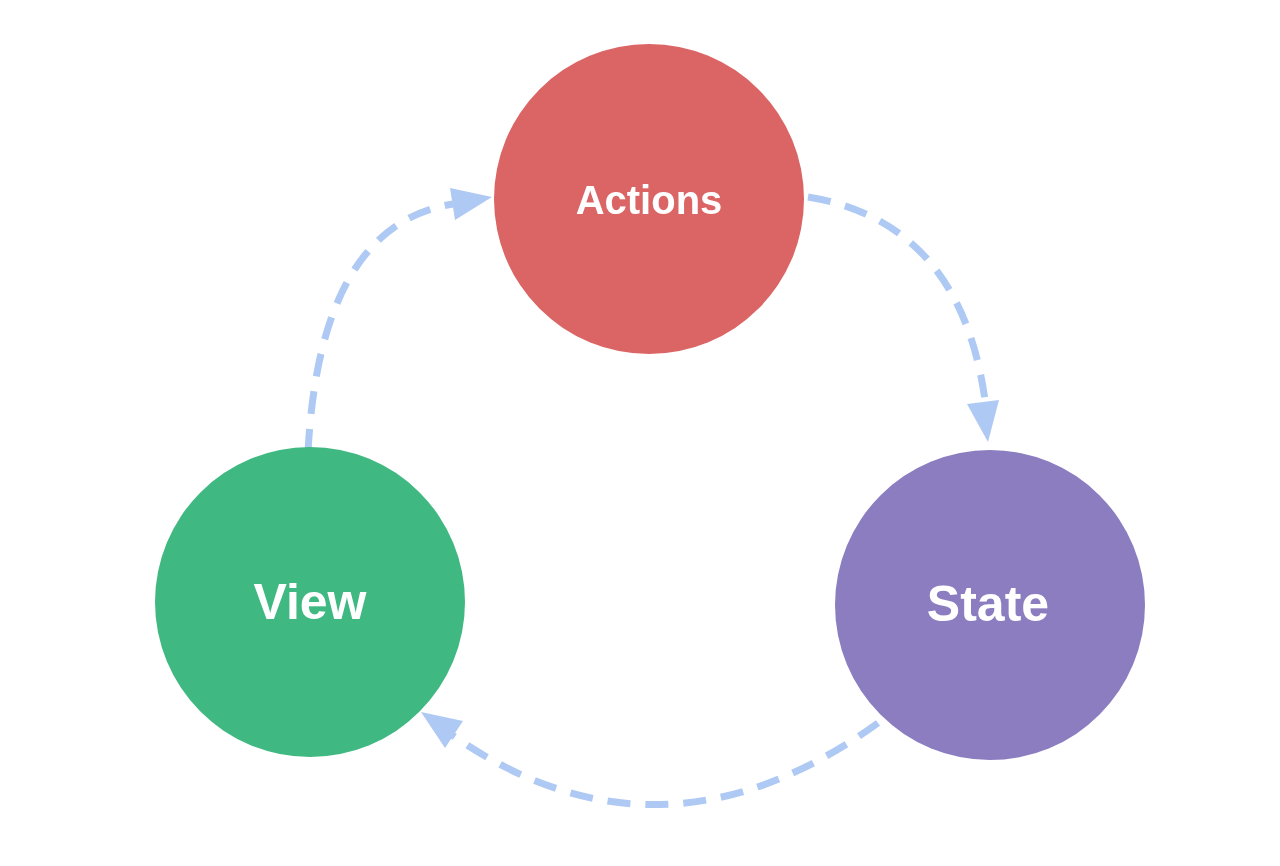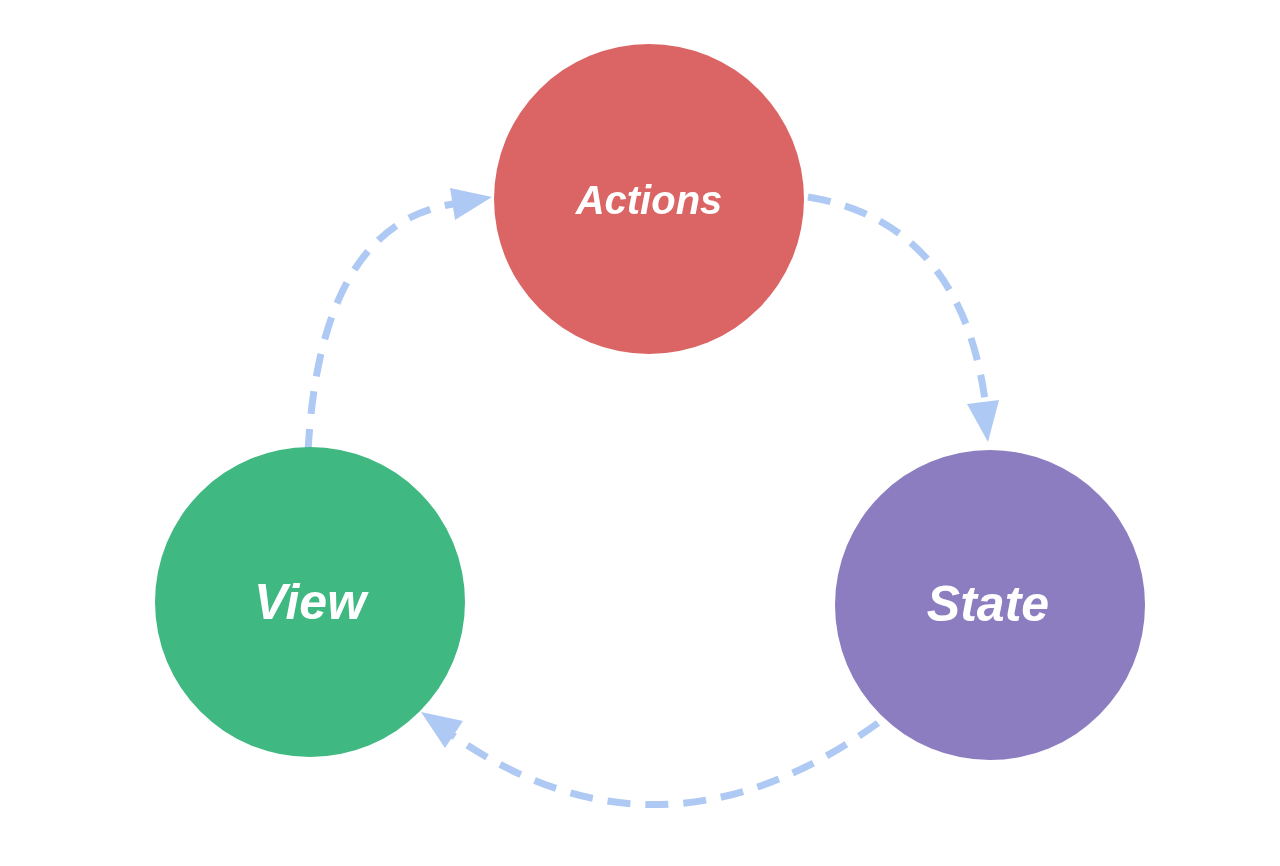--- a/index.html
+++ b/index.html
@@ -6,21 +6,20 @@
     margin: 0;
     padding: 0;
     width: 1280px;
     height: 866px;
     background: #ffffff;
     overflow: hidden;
   }
   .diagram-wrap {
     width: 1280px;
     height: 866px;
-    font-style: italic;
   }
   .edge {
     fill: none;
     stroke-width: 7;
     stroke-dasharray: 23 15;
     stroke-linecap: butt;
   }
   .node-label {
     font-family: "Liberation Sans", sans-serif;
     font-weight: 700;

